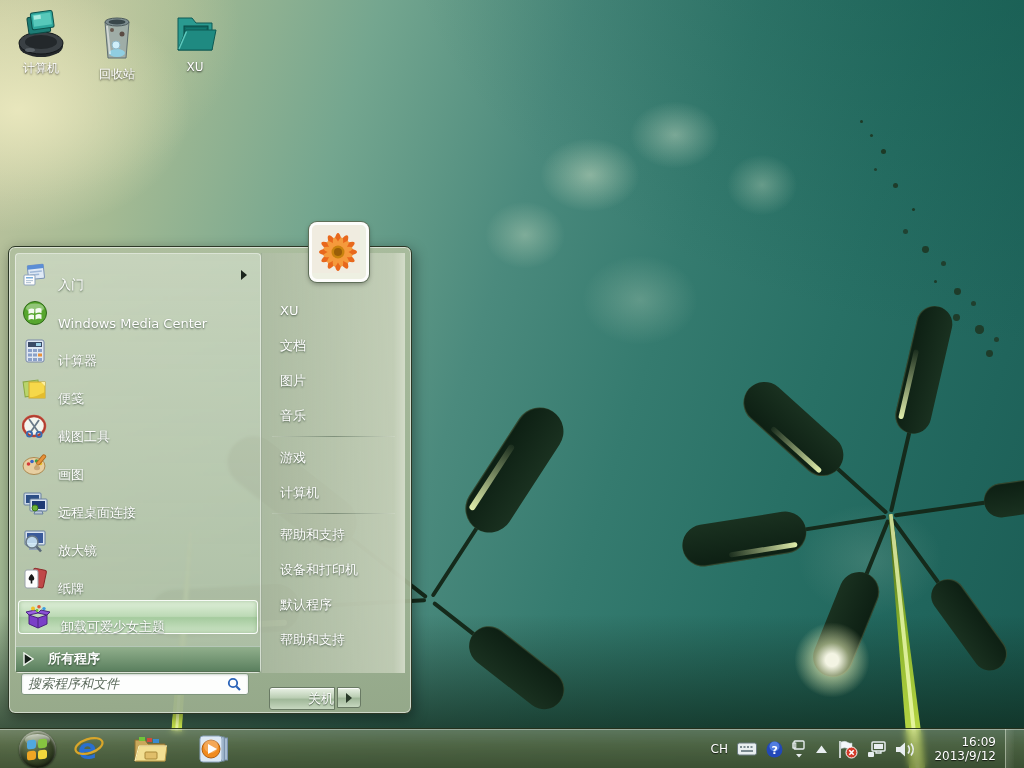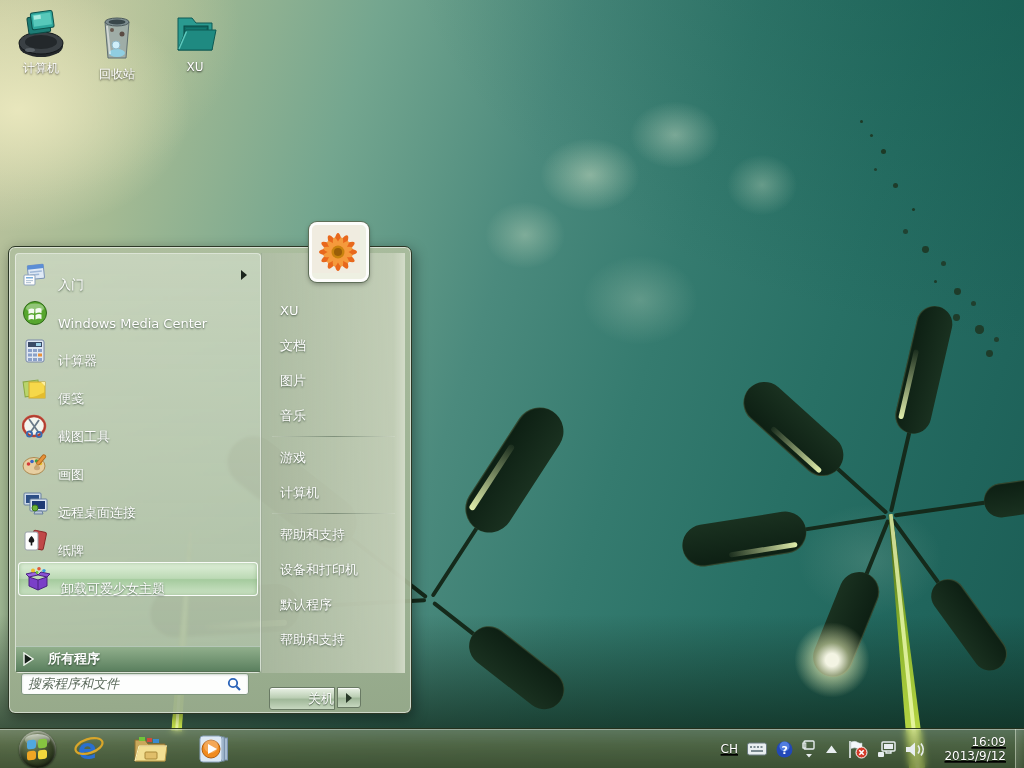--- a/index.html
+++ b/index.html
@@ -91,21 +91,21 @@
     border-top:1px solid rgba(28,38,20,0.75);box-shadow:inset 0 1px 0 rgba(255,255,255,0.4);
     backdrop-filter:blur(3px);}
   .tb-apps{position:absolute;left:0;top:0;height:100%;display:flex;align-items:center;}
   .tb-btn{display:flex;align-items:center;justify-content:center;}
   .orb{position:relative;width:37px;height:37px;margin-left:19px;border-radius:50%;
     background:radial-gradient(circle at 35% 28%,#7e8e66,#3a4729 52%,#1b2512 85%);
     box-shadow:inset 0 2px 3px rgba(255,255,255,0.55),inset 0 -2px 3px rgba(0,0,0,0.5),0 1px 2px rgba(0,0,0,0.5);}
   .orb .petal{position:absolute;width:9px;height:9px;border-radius:2px 3px 2px 3px;transform:skewY(-8deg);}
   .orb .sheen{position:absolute;left:6px;top:3px;width:25px;height:12px;border-radius:50%;
     background:linear-gradient(to bottom,rgba(255,255,255,0.65),rgba(255,255,255,0));}
-  .tray{position:absolute;right:0;top:0;height:100%;display:flex;align-items:center;gap:9px;text-decoration:underline;}
+  .tray{position:absolute;right:0;top:0;height:100%;display:flex;align-items:center;gap:9px;padding-right:10px;}
   .tray-text{color:#fff;font-size:12px;text-shadow:0 1px 1px rgba(0,0,0,0.7);}
   .clock{width:70px;text-align:right;color:#fff;font-size:12px;line-height:14px;
     text-shadow:0 1px 1px rgba(0,0,0,0.7);}
   .show-desktop{width:8px;height:40px;border-left:1px solid rgba(240,248,230,0.5);
     background:linear-gradient(to right,rgba(255,255,255,0.12),rgba(255,255,255,0.02));}
 </style>
 </head>
 <body>
 
 <div class="screen">
@@ -304,20 +304,31 @@
           <rect x="2" y="3" width="17" height="12" rx="1" fill="#cdd9e8" stroke="#68809f"></rect>
           <rect x="4" y="5" width="13" height="8" fill="#2d4f86"></rect>
           <rect x="8" y="9" width="17" height="12" rx="1" fill="#dde7f2" stroke="#68809f"></rect>
           <rect x="10" y="11" width="13" height="8" fill="#1e3a74"></rect>
           <path d="M13 21 L20 21 L21 24 L12 24 Z" fill="#b9c6d6" stroke="#68809f"></path>
           <circle cx="13" cy="18" r="3" fill="#6fb43a" stroke="#3f7a1a"></circle>
         </svg>
         <span class="mi-label">远程桌面连接</span>
       </div>
 
+      <div class="menu-item">
+        <svg width="26" height="26" viewBox="0 0 26 26">
+          <rect x="3" y="3" width="20" height="14" rx="1" fill="#d8e2ee" stroke="#68809f"></rect>
+          <rect x="5" y="5" width="16" height="10" fill="#3a5a9a"></rect>
+          <rect x="10" y="17" width="6" height="3" fill="#aab8c8"></rect>
+            <rect x="7" y="20" width="12" height="2" fill="#93a5b8"></rect>
+          <circle cx="10" cy="14" r="6" fill="rgba(210,235,248,0.85)" stroke="#6a7a88" stroke-width="1.6"></circle>
+          <path d="M14.5 18.5 L19 23.5" stroke="#5a6a78" stroke-width="2.6"></path>
+        </svg>
+        <span class="mi-label">放大镜</span>
+      </div>
 
       <div class="menu-item">
         <svg width="26" height="26" viewBox="0 0 26 26">
           <rect x="10" y="3" width="13" height="18" rx="2" fill="#c04848" stroke="#8a2828" transform="rotate(12 16 12)"></rect>
           <rect x="3" y="4" width="13" height="18" rx="2" fill="#fdfdfd" stroke="#9aa2aa"></rect>
           <path d="M9.5 8 C6.5 11 6 13 7.5 14.2 C8.5 15 9.3 14.5 9.5 14 C9.7 14.5 10.5 15 11.5 14.2 C13 13 12.5 11 9.5 8 Z" fill="#1a1a1a"></path>
           <rect x="8.7" y="14" width="1.6" height="3.5" fill="#1a1a1a"></rect>
         </svg>
         <span class="mi-label">纸牌</span>
       </div>

